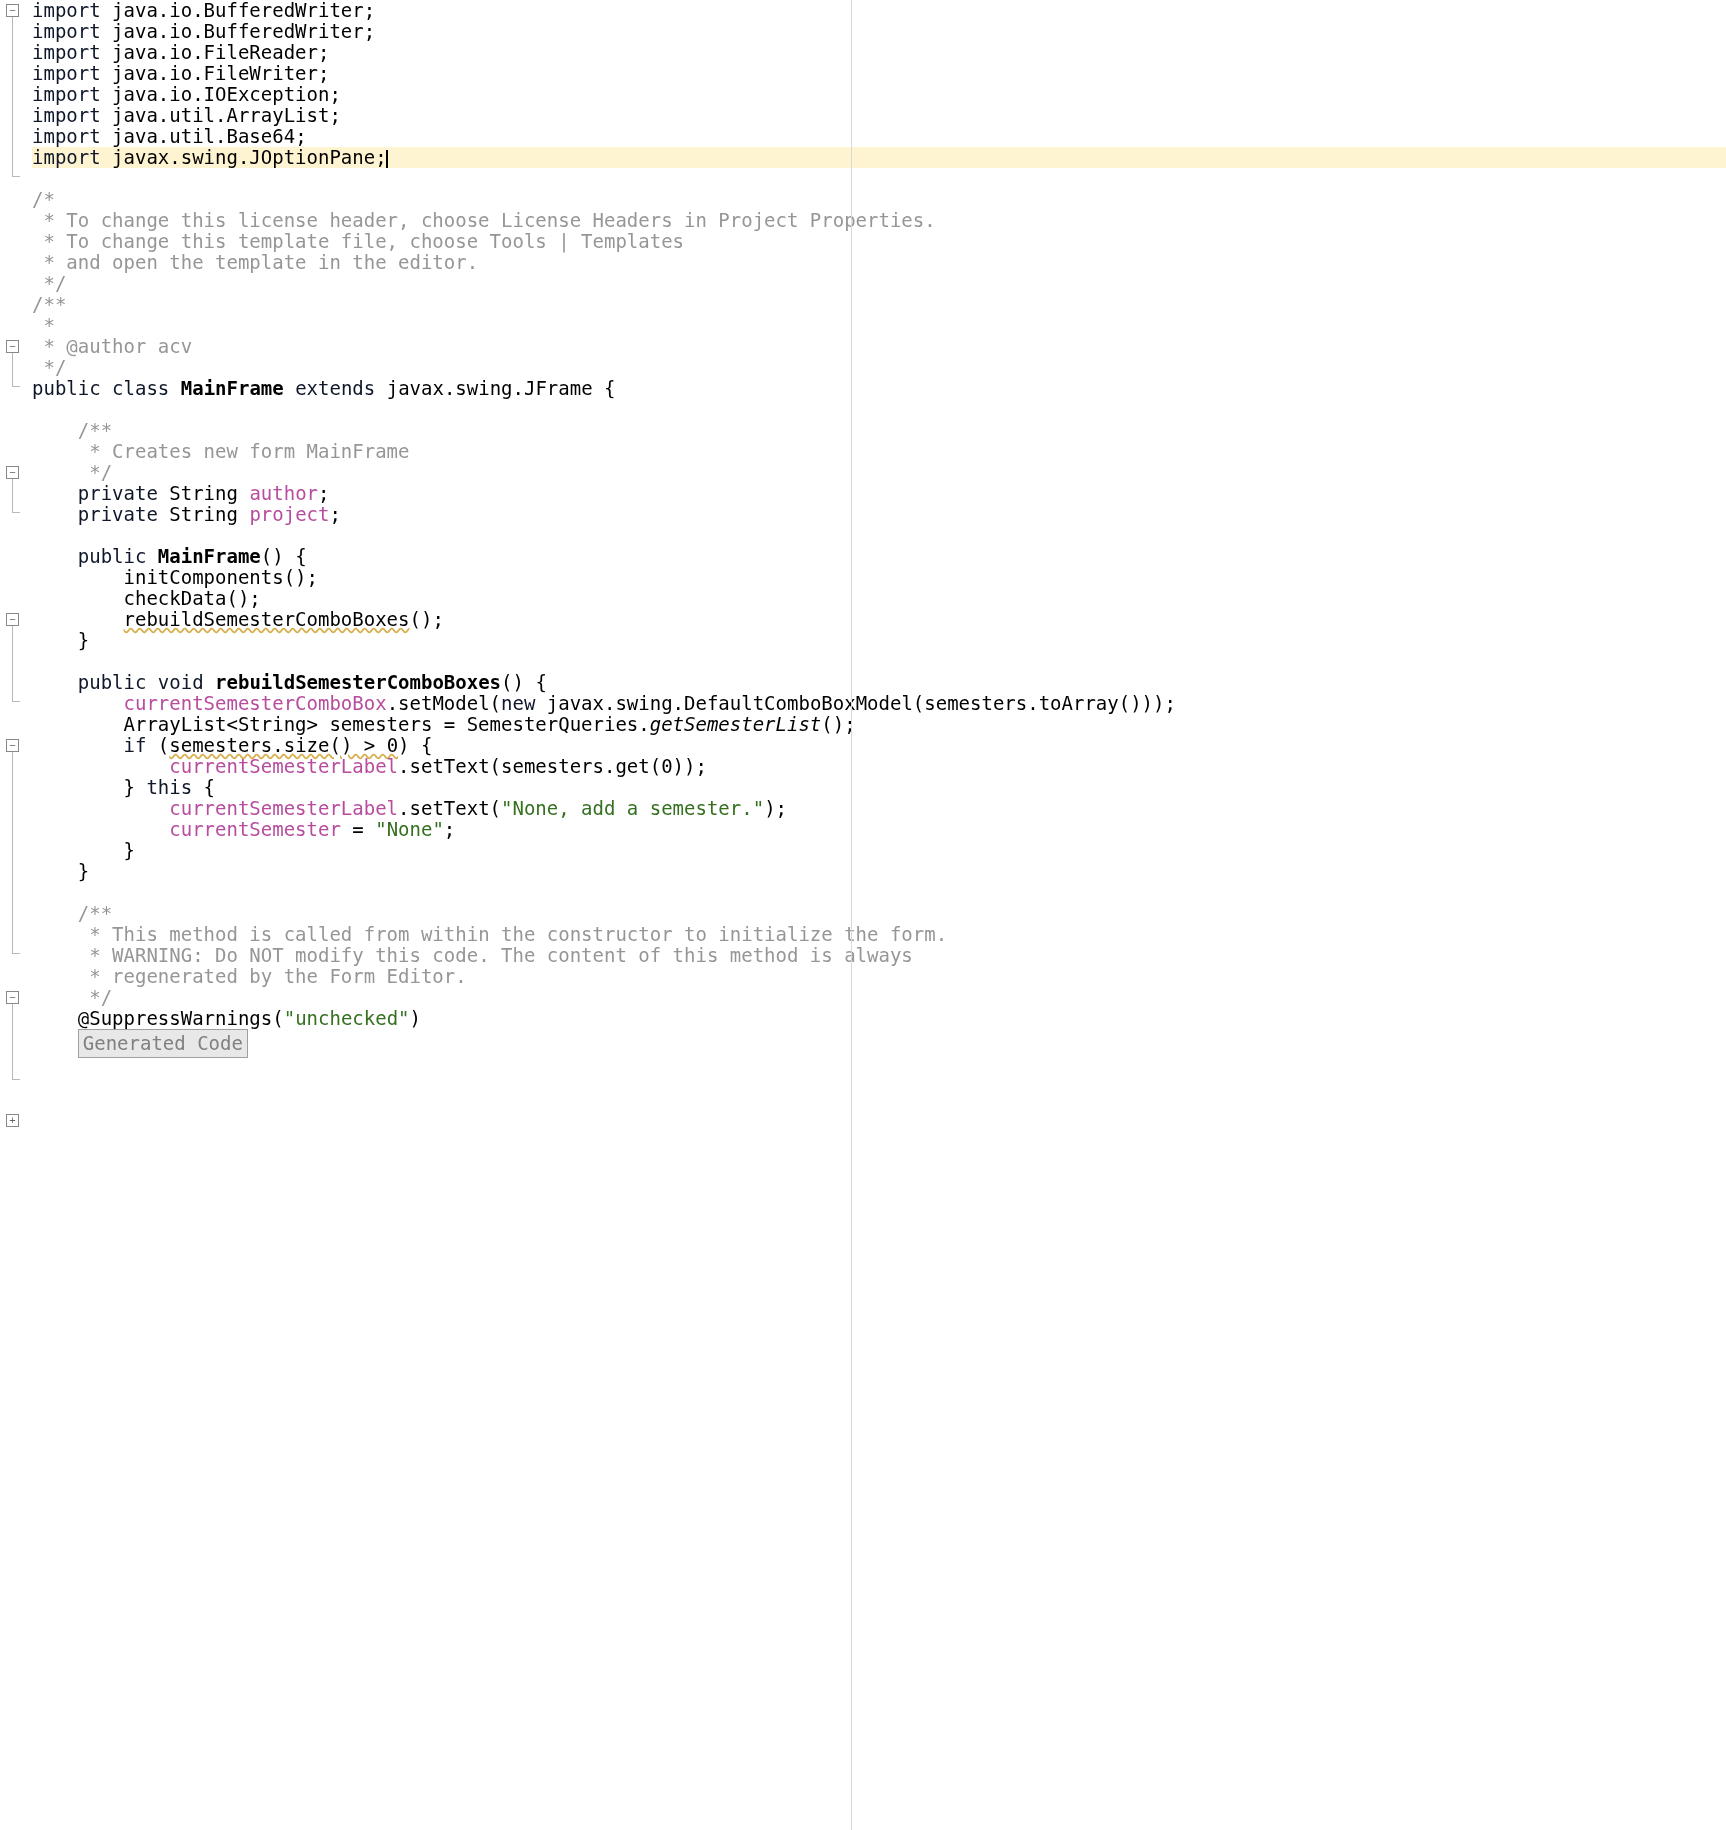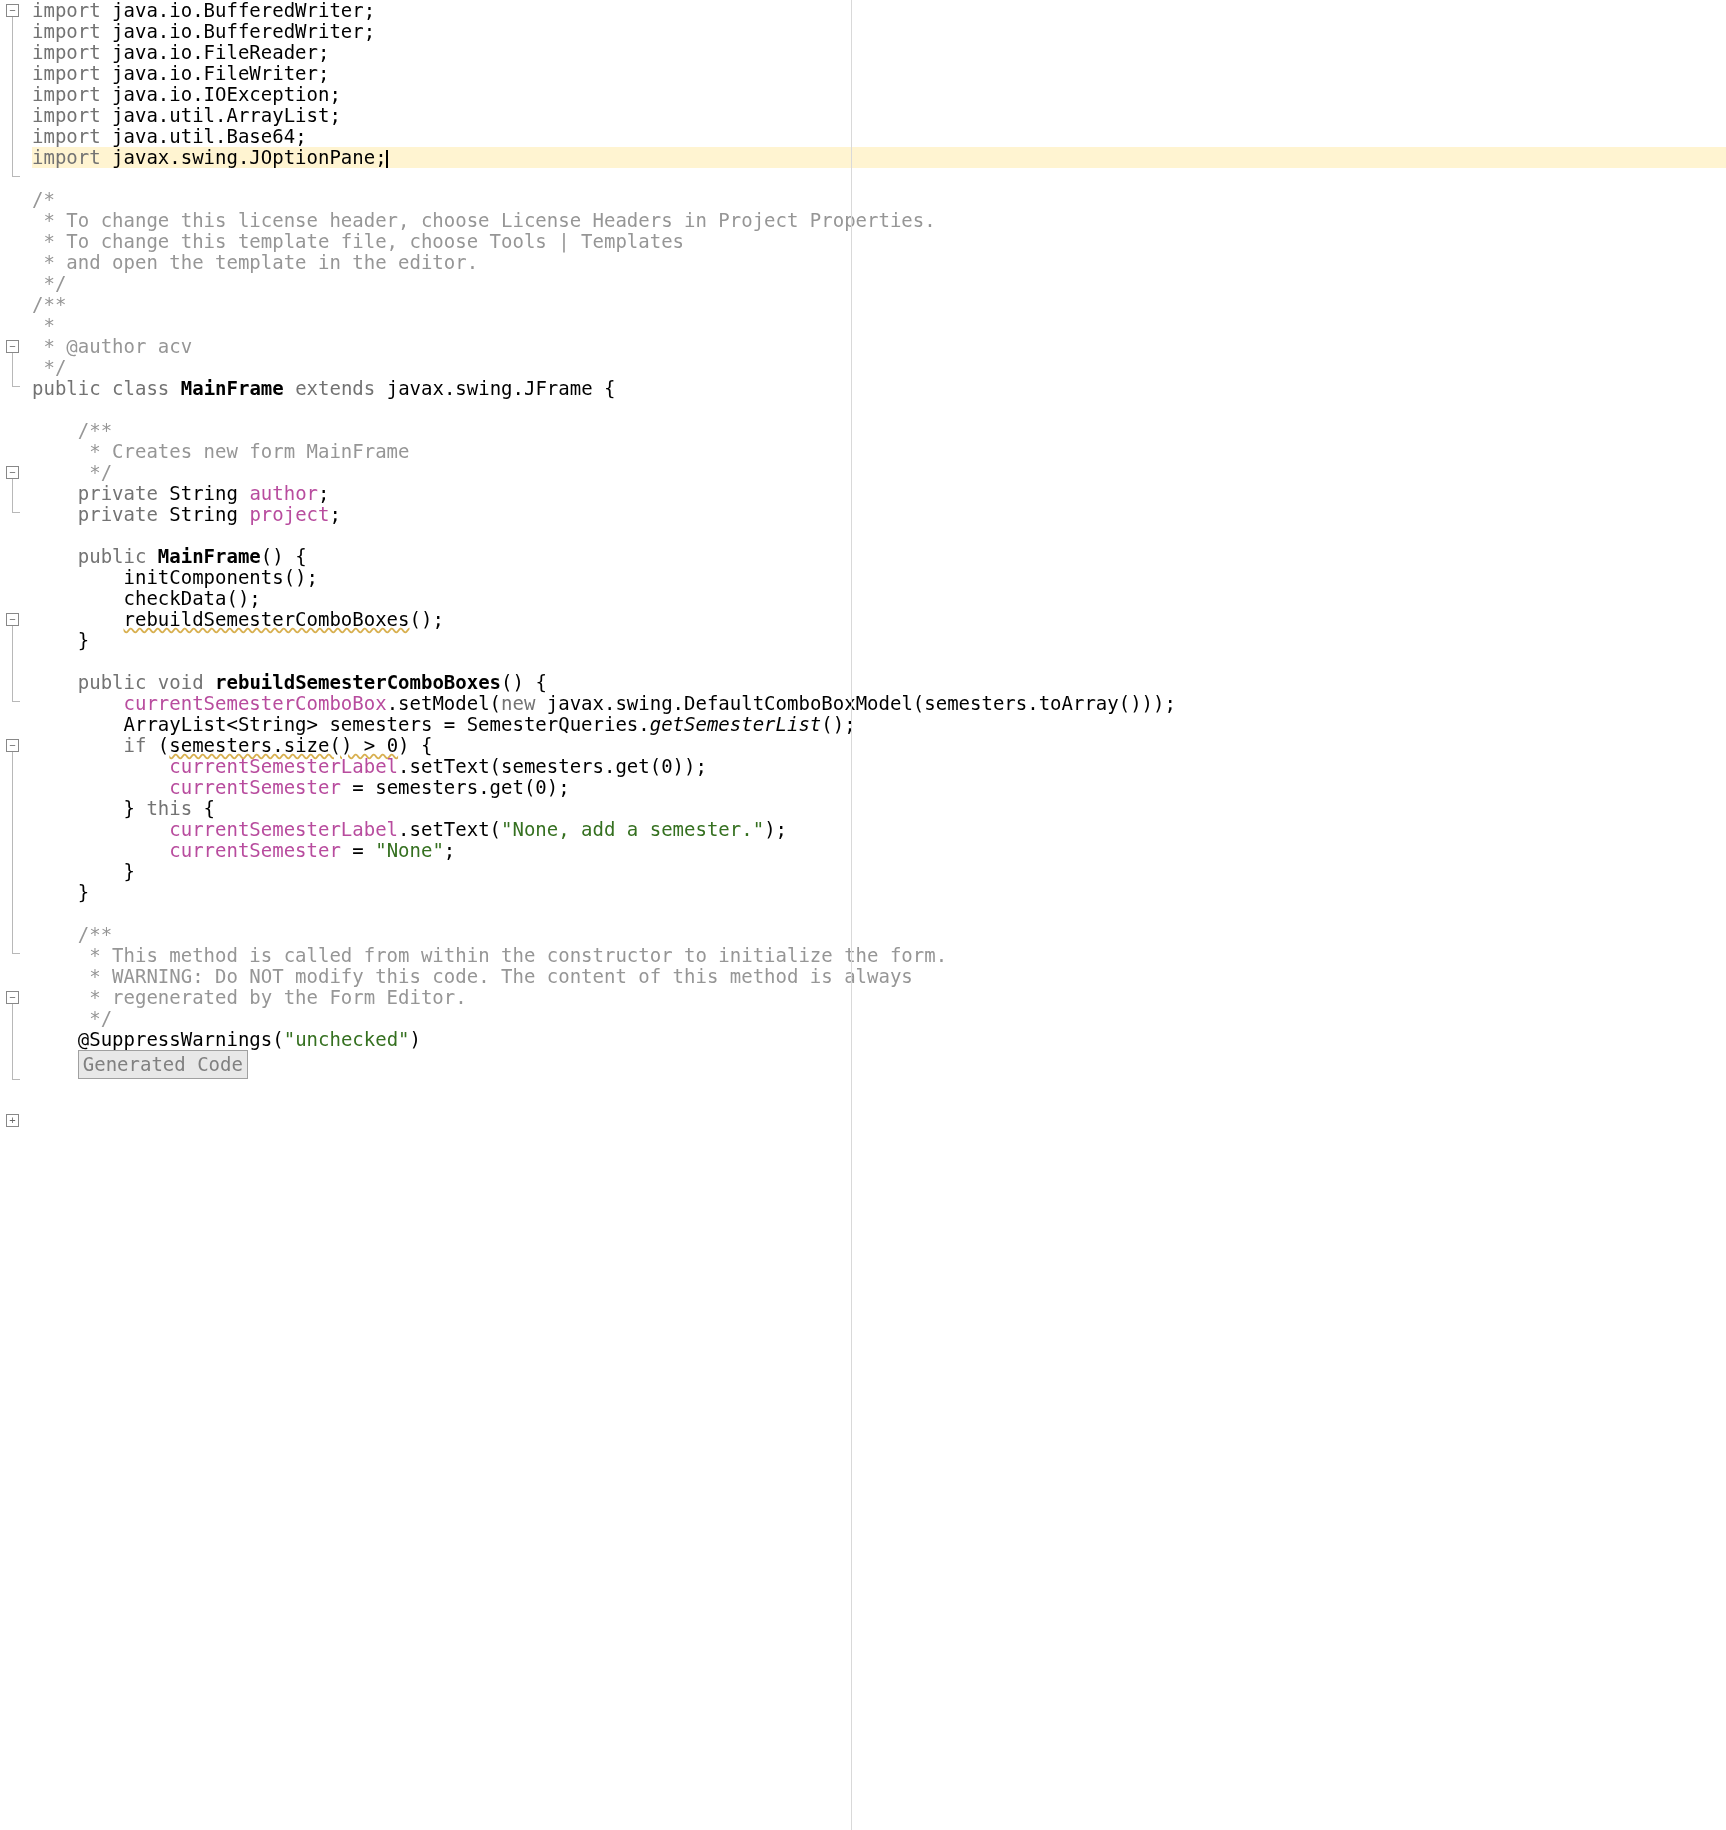--- a/index.html
+++ b/index.html
@@ -3,21 +3,21 @@
 <meta charset="utf-8">
 <style>
 html,body{margin:0;padding:0;background:#fff;font-family:Menlo,Consolas,"DejaVu Sans Mono",monospace;font-size:19px;line-height:21px;color:#000}
 .editor{width:1726px;height:1830px;position:relative;display:flex}
 .gutter{width:25px;flex:0 0 25px;position:relative;background:#fff}
 .fold{position:absolute;left:6px;width:13px;height:13px;border:1px solid #888;background:#fff;color:#666;font-size:11px;line-height:11px;text-align:center;box-sizing:border-box;font-family:sans-serif}
 .foldline{position:absolute;left:12px;width:1px;background:#b8b8b8}
 .foldend{position:absolute;left:12px;height:1px;width:8px;background:#b8b8b8}
 .code{flex:1;position:relative;padding-left:7px}
 .row{height:21px;white-space:pre}
-.kw{color:#737373}
+.kw{color:#0f172a}
 .cm{color:#969696}
 .cmj{color:#969696;font-weight:normal}
 .fld{color:#b84c9e}
 .fldu{color:#b84c9e;text-decoration:underline;text-decoration-color:#d8b050;text-decoration-style:wavy}
 .calu{text-decoration:underline;text-decoration-color:#d8b050;text-decoration-style:wavy}
 .condu{text-decoration:underline;text-decoration-color:#d8b050;text-decoration-style:wavy}
 .bd{font-weight:bold}
 .it{font-style:italic}
 .str{color:#357020}
 .hl{background:#fff4d1}
@@ -97,21 +97,20 @@
   <div class="row">        <span>checkData();</span></div>
   <div class="row">        <span class="calu">rebuildSemesterComboBoxes</span><span>();</span></div>
   <div class="row">    <span>}</span></div>
 
   <div class="row"></div>
   <div class="row">    <span class="kw">public</span> <span class="kw">void</span> <span class="bd">rebuildSemesterComboBoxes</span><span>()</span> <span>{</span></div>
   <div class="row">        <span class="fld">currentSemesterComboBox</span><span>.setModel(</span><span class="kw">new</span><span> javax.swing.DefaultComboBoxModel(semesters.toArray()));</span></div>
   <div class="row">        <span>ArrayList&lt;String&gt; semesters = SemesterQueries.</span><span class="it">getSemesterList</span><span>();</span></div>
   <div class="row">        <span class="kw">if</span><span> (</span><span class="condu">semesters.size() &gt; 0</span><span>) {</span></div>
   <div class="row">            <span class="fld">currentSemesterLabel</span><span>.setText(semesters.get(0));</span></div>
-  <div class="row">            <span class="fld">currentSemester</span><span> = semesters.get(0);</span></div>
   <div class="row">        <span>} </span><span class="kw">this</span><span> {</span></div>
   <div class="row">            <span class="fld">currentSemesterLabel</span><span>.setText(</span><span class="str">"None, add a semester."</span><span>);</span></div>
   <div class="row">            <span class="fld">currentSemester</span><span> = </span><span class="str">"None"</span><span>;</span></div>
   <div class="row">        <span>}</span></div>
   <div class="row">    <span>}</span></div>
 
   <div class="row"></div>
   <div class="row">    <span class="cm">/**</span></div>
   <div class="row">    <span class="cmj"> * This method is called from within the constructor to initialize the form.</span></div>
   <div class="row">    <span class="cm"> * WARNING: Do NOT modify this code. The content of this method is always</span></div>

